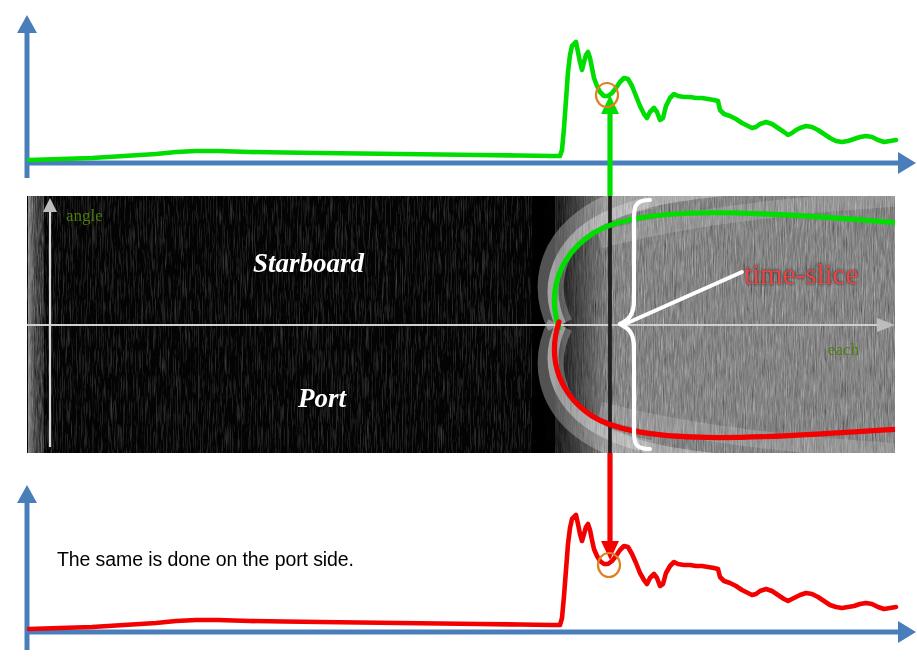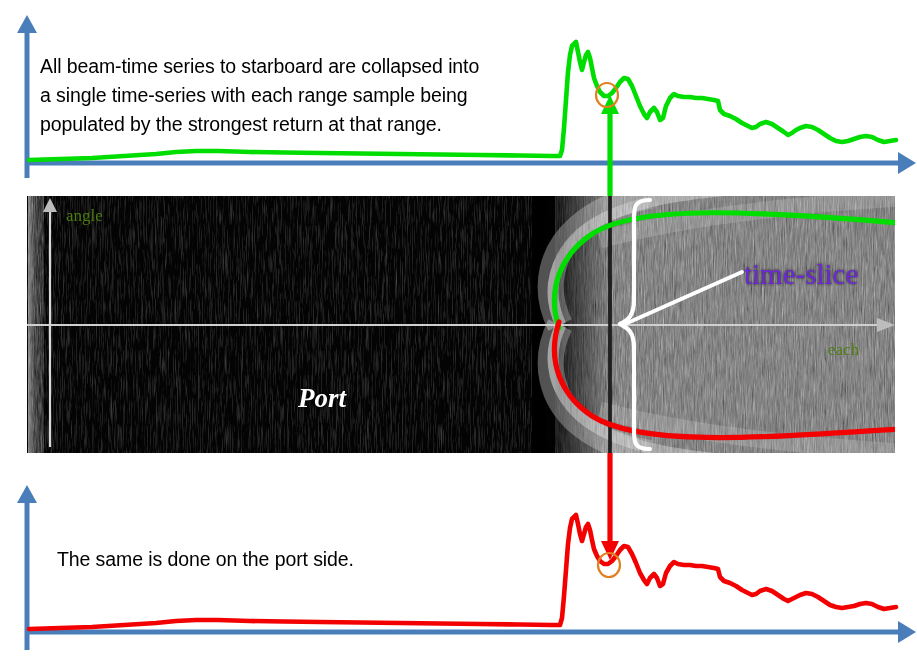--- a/index.html
+++ b/index.html
@@ -40,21 +40,21 @@
     color:#4d7c0f;
     font-family:"Liberation Serif", serif;
     font-size:17px;
     white-space:nowrap;
   }
   #label-angle{left:66px;top:206px;}
   #label-time{left:828px;top:340px;}
 
   #label-timeslice{
     position:absolute;left:744px;top:258px;
-    color:#6d28d9;
+    color:#ef4444;
     font-family:"Liberation Serif", serif;
     font-size:29px;
     white-space:nowrap;
     text-shadow:0 0 3px rgba(0,0,0,.8);
   }
 </style>
 </head>
 <body>
 
 <div class="stage">
@@ -215,26 +215,24 @@
                L 860,604 L 866,603 L 872,604 L 878,607 L 884,609 L 890,608
                L 896,607" fill="none" stroke="#F30000" stroke-width="4.6" stroke-linecap="round" stroke-linejoin="round"></path>
 
       <line x1="610" y1="453" x2="610" y2="545" stroke="#F30000" stroke-width="5.2"></line>
       <polygon points="601,541 610,560 619,541" fill="#F30000"></polygon>
 
       <ellipse cx="609" cy="565" rx="11" ry="12" fill="none" stroke="#E08020" stroke-width="2.2"></ellipse>
     </g>
   </svg>
 
-  <div class="caption" id="caption-top">All beam-time series to starboard are collapsed into
-a single time-series with each range sample being
-populated by the strongest return at that range.</div>
 
   <div class="caption" id="caption-bottom">The same is done on the port side.</div>
 
+  <div class="panel-label" id="label-starboard">Starboard</div>
 
   <div class="panel-label" id="label-port">Port</div>
 
   <div class="axis-label" id="label-angle">angle</div>
 
   <div class="axis-label" id="label-time">each</div>
 
   <div id="label-timeslice">time-slice</div>
 
 </div>

